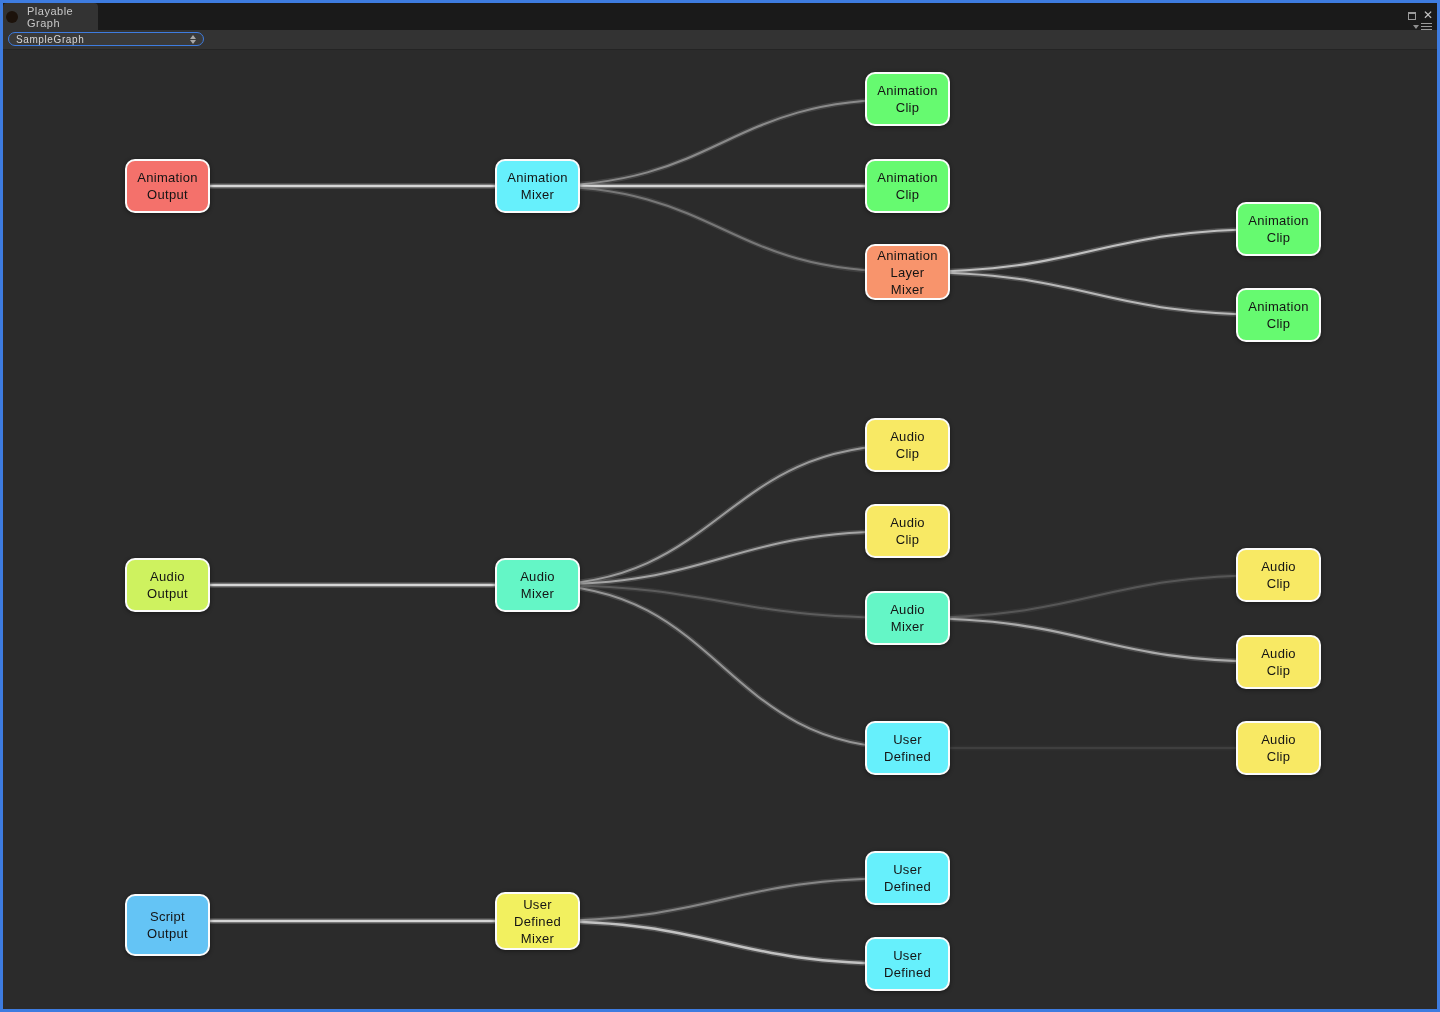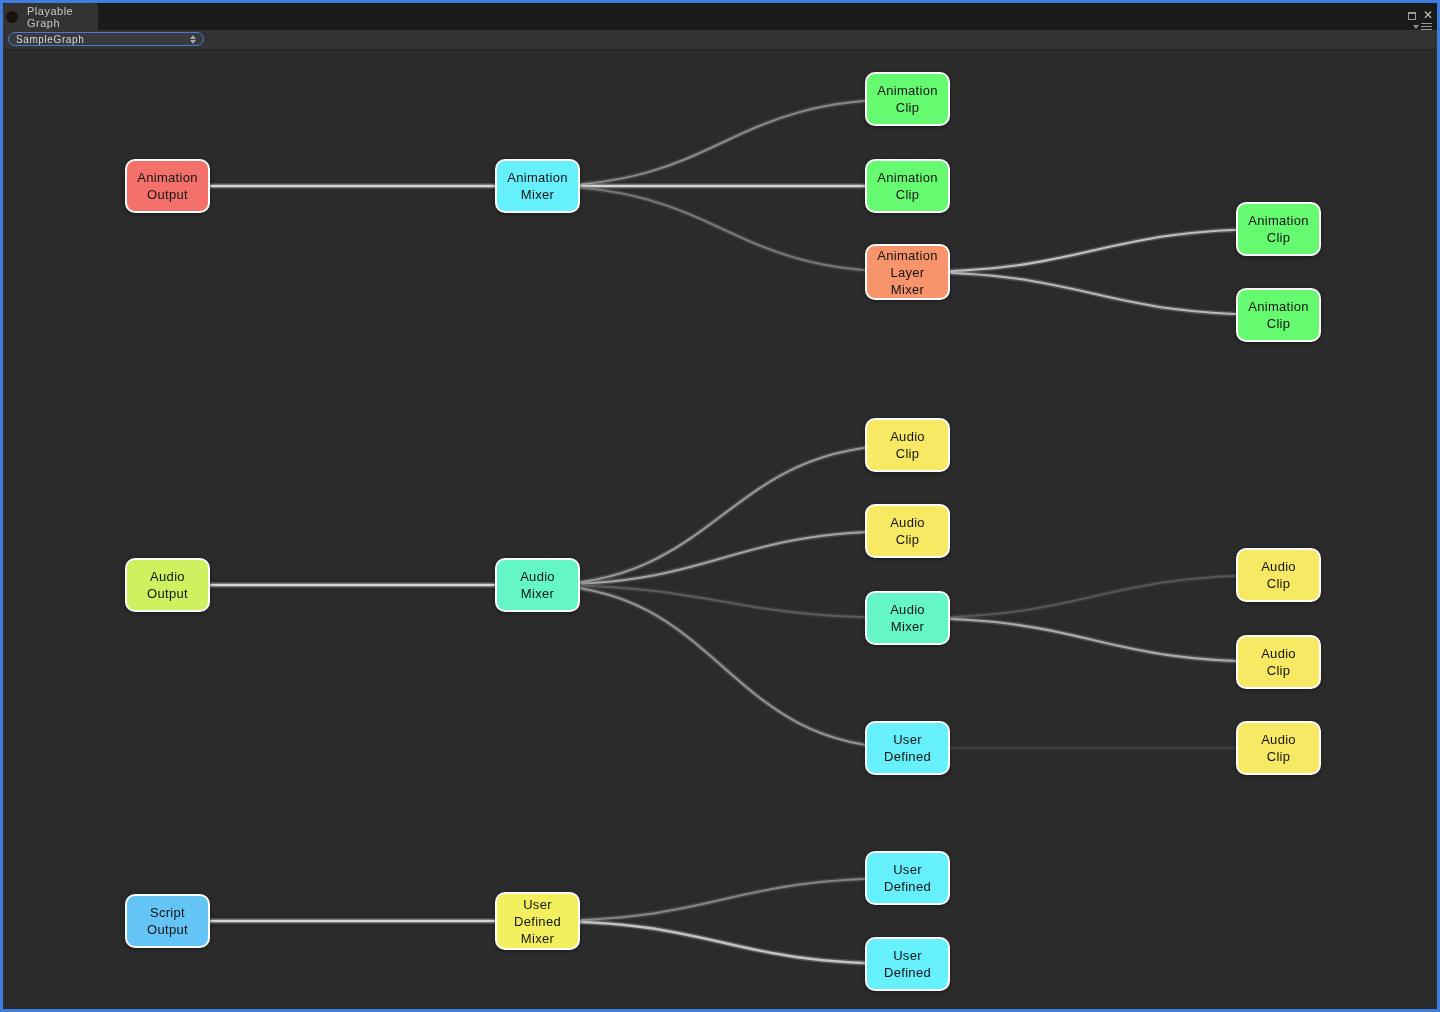--- a/index.html
+++ b/index.html
@@ -150,21 +150,21 @@
       <div class="node" style="left: 862px; top: 588px; width: 85px; height: 54px; background: rgb(100, 246, 198); border-color: rgb(251, 251, 251); color: rgb(20, 20, 20);">Audio
 Mixer</div>
       <div class="node" style="left: 862px; top: 718px; width: 85px; height: 54px; background: rgb(102, 240, 252); border-color: rgb(251, 251, 251); color: rgb(20, 20, 20);">User
 Defined</div>
       <div class="node" style="left: 1233px; top: 545px; width: 85px; height: 54px; background: rgb(248, 233, 100); border-color: rgb(251, 251, 251); color: rgb(20, 20, 20);">Audio
 Clip</div>
       <div class="node" style="left: 1233px; top: 632px; width: 85px; height: 54px; background: rgb(248, 233, 100); border-color: rgb(251, 251, 251); color: rgb(20, 20, 20);">Audio
 Clip</div>
       <div class="node" style="left: 1233px; top: 718px; width: 85px; height: 54px; background: rgb(248, 233, 100); border-color: rgb(251, 251, 251); color: rgb(20, 20, 20);">Audio
 Clip</div>
-      <div class="node" style="left: 122px; top: 891px; width: 85px; height: 54px; background: rgb(100, 196, 245); border-color: rgb(251, 251, 251); color: rgb(20, 20, 20);">Script
+      <div class="node" style="left: 122px; top: 891px; width: 85px; height: 62px; background: rgb(100, 196, 245); border-color: rgb(251, 251, 251); color: rgb(20, 20, 20);">Script
 Output</div>
       <div class="node" style="left: 492px; top: 889px; width: 85px; height: 58px; background: rgb(242, 240, 95); border-color: rgb(251, 251, 251); color: rgb(20, 20, 20);">User
 Defined
 Mixer</div>
       <div class="node" style="left: 862px; top: 848px; width: 85px; height: 54px; background: rgb(102, 240, 252); border-color: rgb(251, 251, 251); color: rgb(20, 20, 20);">User
 Defined</div>
       <div class="node" style="left: 862px; top: 934px; width: 85px; height: 54px; background: rgb(102, 240, 252); border-color: rgb(251, 251, 251); color: rgb(20, 20, 20);">User
 Defined</div>
     </div>
 

